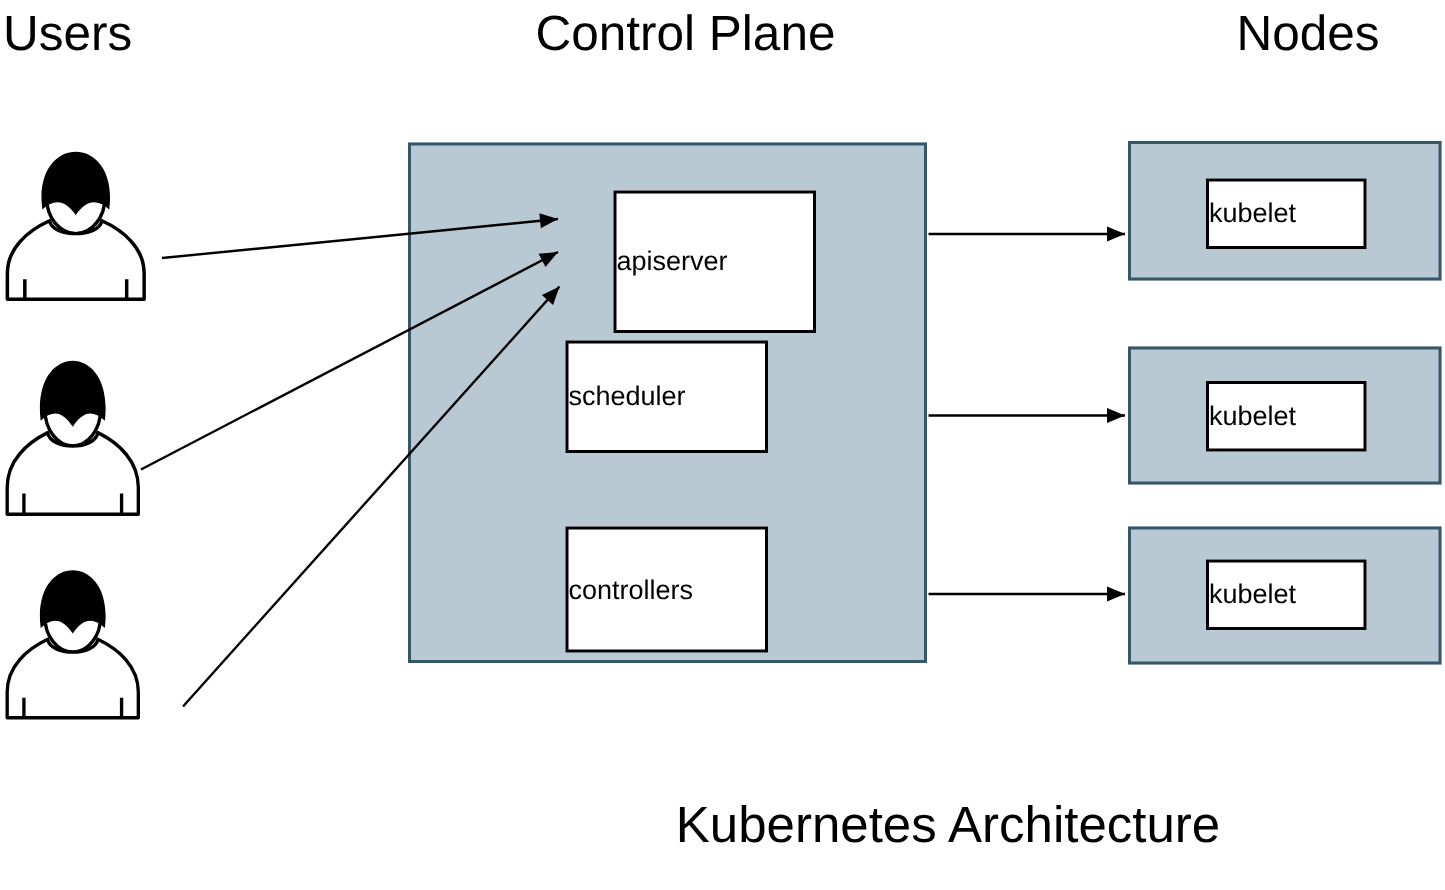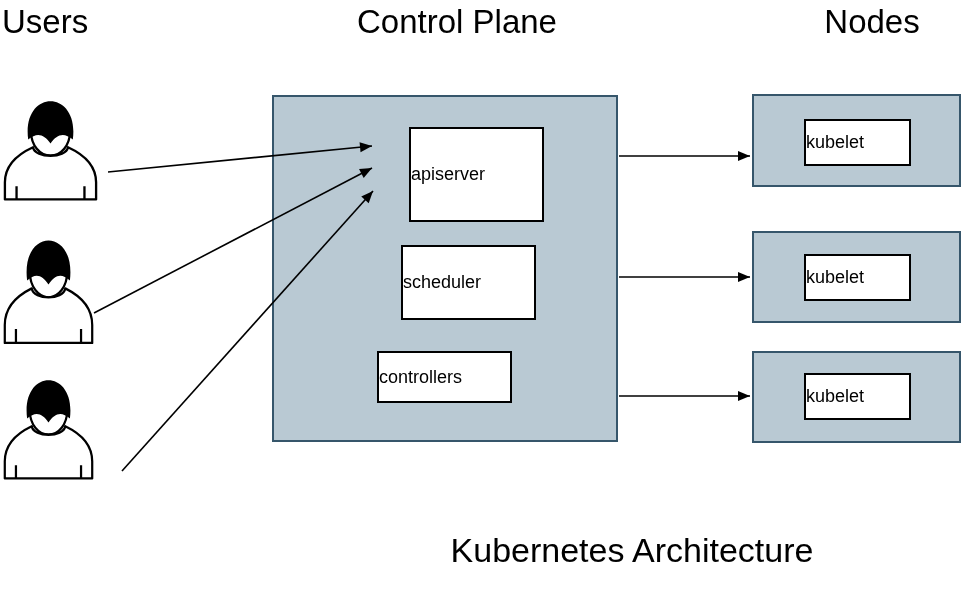--- a/index.html
+++ b/index.html
@@ -50,24 +50,24 @@
 
   <div class="heading" style="left:2px;width:130px;">Users</div>
   <div class="heading center" style="left:347px;width:220px;">Control Plane</div>
   <div class="heading center" style="left:772px;width:200px;">Nodes</div>
 
   <div class="container-box" style="left:272px;top:95px;width:346px;height:347px;"></div>
 
   <div class="component-box" style="left:377px;top:127px;width:135px;height:95px;margin-left:32px;">
     <span>apiserver</span>
   </div>
-  <div class="component-box" style="left:377px;top:245px;width:135px;height:75px;margin-left:24px;">
+  <div class="component-box" style="left:377px;top:227px;width:135px;height:75px;">
     <span>scheduler</span>
   </div>
-  <div class="component-box" style="left:377px;top:351px;width:135px;height:52px;">
+  <div class="component-box" style="left:377px;top:351px;width:135px;height:84px;">
     <span>controllers</span>
   </div>
 
   <div class="container-box" style="left:752px;top:94px;width:209px;height:93px;"></div>
   <div class="component-box" style="left:804px;top:119px;width:107px;height:47px;">
     <span>kubelet</span>
   </div>
 
   <div class="container-box" style="left:752px;top:231px;width:209px;height:92px;"></div>
   <div class="component-box" style="left:804px;top:254px;width:107px;height:47px;">

